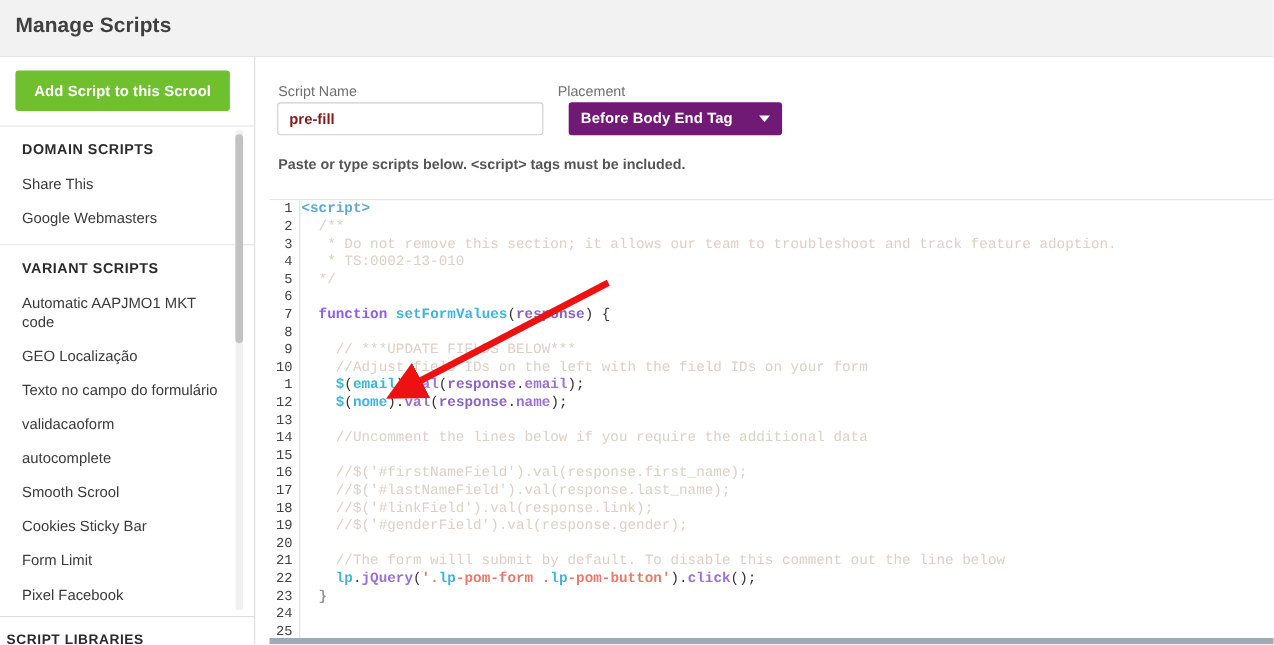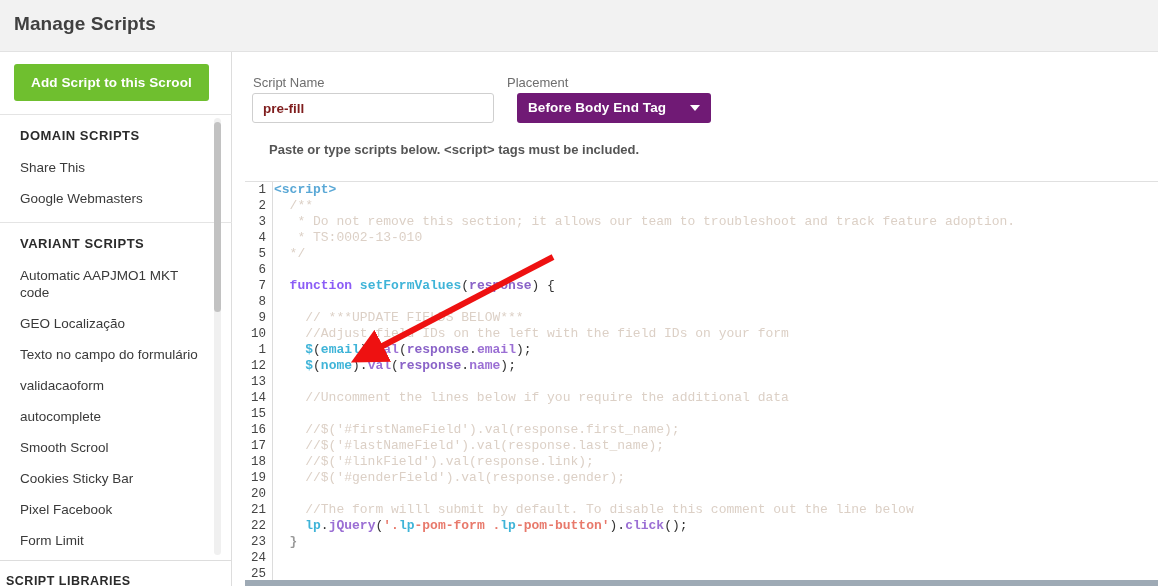--- a/index.html
+++ b/index.html
@@ -97,21 +97,21 @@
     letter-spacing: 0.1px;
   }
   .chev {
     position: absolute; right: 11px; top: 12px;
     width: 0; height: 0;
     border-left: 5.5px solid transparent;
     border-right: 5.5px solid transparent;
     border-top: 6px solid #ffffff;
   }
   .hint {
-    position: absolute; left: 36px; top: 90px;
+    position: absolute; left: 20px; top: 90px;
     font-size: 13px; font-weight: bold; color: #555555;
   }
 
   
   .editor {
     position: absolute; left: 245px; top: 181px;
     width: 913px; height: 399px;
     background: #ffffff;
     border-top: 1px solid #e0e0e0;
     overflow: hidden;
@@ -172,22 +172,22 @@
         <div class="section-sep"></div>
         <div class="section-head">VARIANT SCRIPTS</div>
         <div id="variant-items">
             <div class="script-item">Automatic AAPJMO1 MKT code</div>
             <div class="script-item">GEO Localização</div>
             <div class="script-item">Texto no campo do formulário</div>
             <div class="script-item">validacaoform</div>
             <div class="script-item">autocomplete</div>
             <div class="script-item">Smooth Scrool</div>
             <div class="script-item">Cookies Sticky Bar</div>
+            <div class="script-item">Form Limit</div>
             <div class="script-item">Pixel Facebook</div>
-            <div class="script-item">Form Limit</div>
           </div>
       </div>
     </div>
 
     <div class="sb-track"></div>
     <div class="sb-thumb"></div>
 
     <div class="libraries-head">SCRIPT LIBRARIES</div>
   </div>
 

